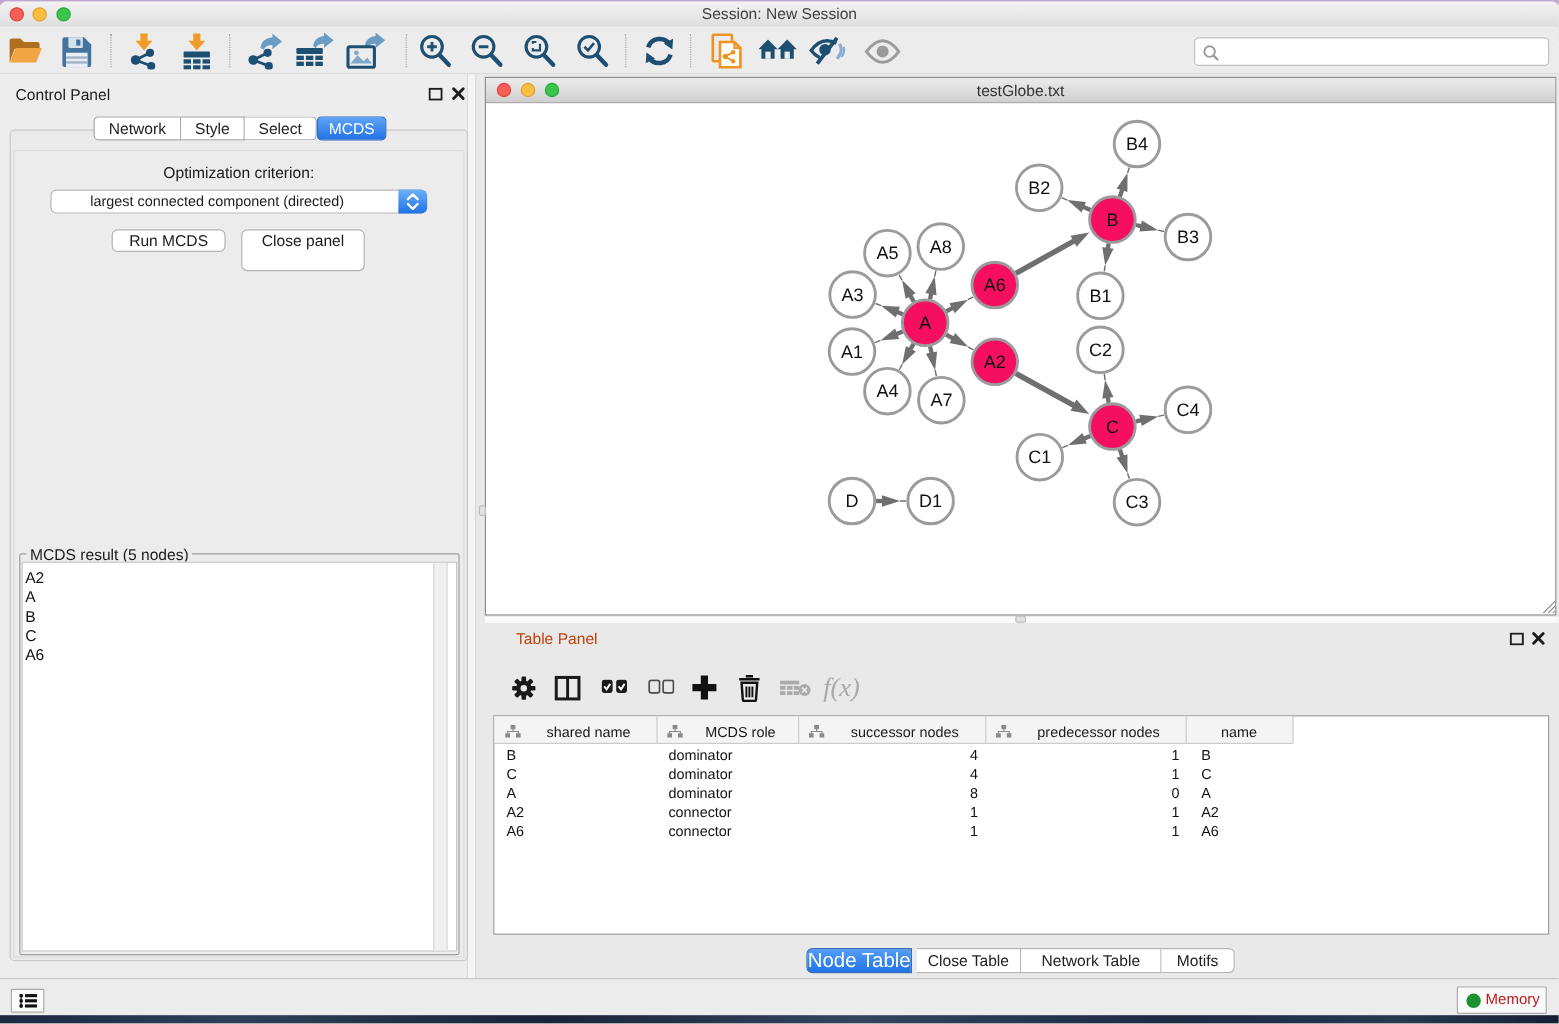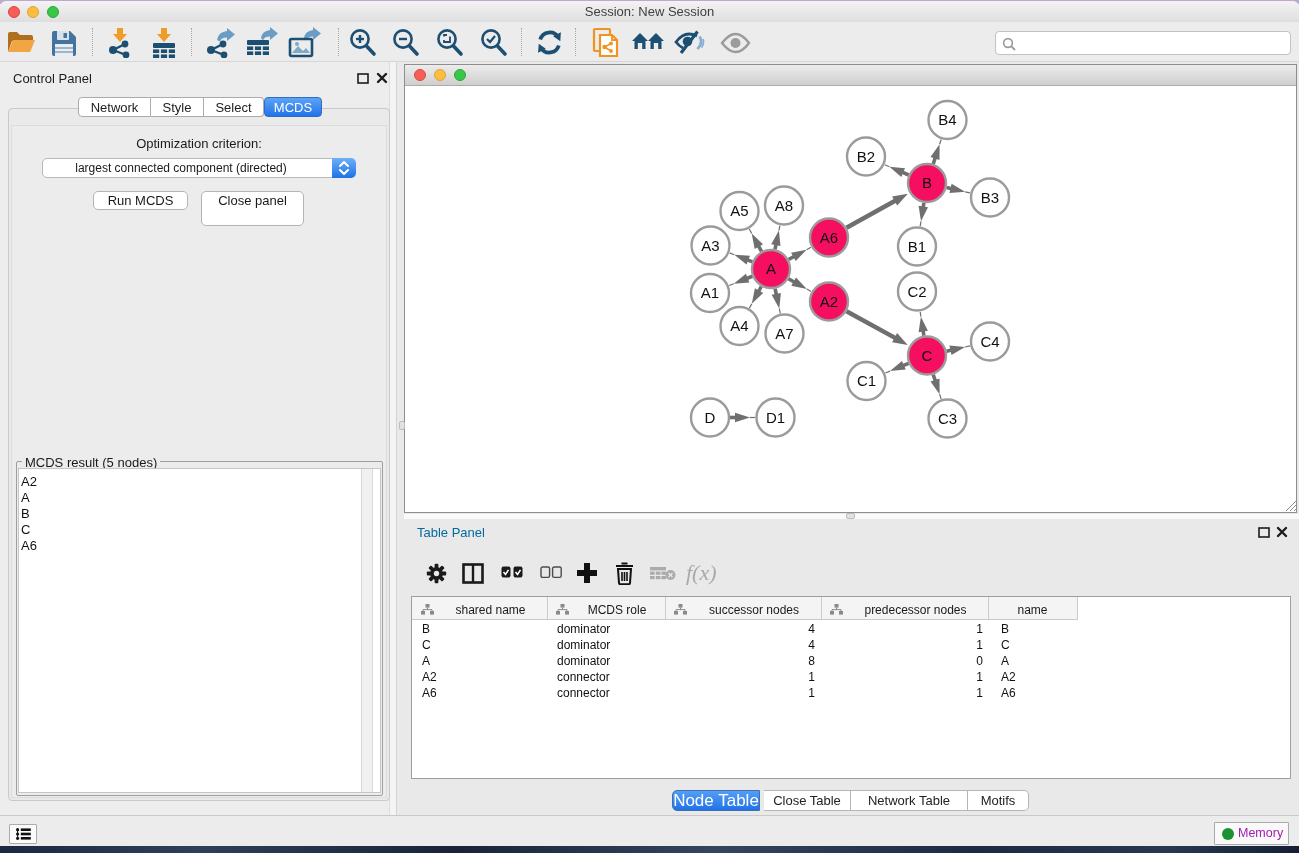--- a/index.html
+++ b/index.html
@@ -175,20 +175,21 @@
   <line x1="9.2" y1="9.2" x2="13" y2="13" stroke="#9a9a9a" stroke-width="1.8"></line>
  </svg>
 </div>
 
 <div class="abs" style="left:397px;top:62px;width:902px;height:753px;background:#e9e9e9"></div>
 <div class="abs" style="left:404px;top:64px;width:893px;height:449px;background:#fff;border:1px solid #8e8e8e"></div>
 <div class="abs" style="left:405px;top:65px;width:891px;height:21px;background:linear-gradient(#ececec,#cfcfcf);border-bottom:1px solid #ababab">
   <div class="tl" style="left:9px;top:4px;background:#f65f57;border:1px solid #e0443e"></div>
   <div class="tl" style="left:29px;top:4px;background:#fbbe3f;border:1px solid #e0a036"></div>
   <div class="tl" style="left:49px;top:4px;background:#3ac54b;border:1px solid #2aa838"></div>
+  <div class="abs" style="left:0;width:891px;top:3px;text-align:center;font-size:13px;color:#333">testGlobe.txt</div>
 </div>
 <svg class="abs" style="left:1284px;top:499px" width="12" height="12" viewBox="0 0 12 12">
  <g stroke="#8a8a8a" stroke-width="1">
       <line x1="2" y1="12" x2="12" y2="2"></line>
       <line x1="6" y1="12" x2="12" y2="6"></line>
       <line x1="10" y1="12" x2="12" y2="10"></line>
     </g>
 </svg>
 <div class="abs" style="left:404px;top:514px;width:895px;height:5px;background:#fafafa"></div>
 
@@ -287,21 +288,21 @@
 <text x="334.5" y="245.0" text-anchor="middle" font-family="Liberation Sans, sans-serif" font-size="15" fill="#111">A4</text>
 <text x="379.5" y="252.5" text-anchor="middle" font-family="Liberation Sans, sans-serif" font-size="15" fill="#111">A7</text>
 <text x="585.0" y="260.5" text-anchor="middle" font-family="Liberation Sans, sans-serif" font-size="15" fill="#111">C4</text>
 <text x="522.0" y="274.5" text-anchor="middle" font-family="Liberation Sans, sans-serif" font-size="15" fill="#111">C</text>
 <text x="461.5" y="300.0" text-anchor="middle" font-family="Liberation Sans, sans-serif" font-size="15" fill="#111">C1</text>
 <text x="542.5" y="337.5" text-anchor="middle" font-family="Liberation Sans, sans-serif" font-size="15" fill="#111">C3</text>
 <text x="305.0" y="336.5" text-anchor="middle" font-family="Liberation Sans, sans-serif" font-size="15" fill="#111">D</text>
 <text x="370.5" y="336.5" text-anchor="middle" font-family="Liberation Sans, sans-serif" font-size="15" fill="#111">D1</text>
 </svg>
 
-<div class="abs" style="left:417px;top:525px;font-size:13px;color:#0369a1">Table Panel</div>
+<div class="abs" style="left:430px;top:525px;font-size:13px;color:#c2410c">Table Panel</div>
 <svg class="abs" style="left:1258px;top:527px" width="12" height="11" viewBox="0 0 12 11">
     <rect x="1" y="1" width="10" height="9" fill="none" stroke="#1c1c1c" stroke-width="1.6"></rect>
   </svg>
 <svg class="abs" style="left:1276px;top:526px" width="12" height="12" viewBox="0 0 12 12">
     <path d="M2 2 L10 10 M10 2 L2 10" stroke="#1c1c1c" stroke-width="2.4" stroke-linecap="round"></path>
   </svg>
 
 <svg class="abs" style="left:426px;top:563px" width="21" height="21" viewBox="0 0 21 21">
  <g fill="#1a1a1a">
   <circle cx="10.5" cy="10.5" r="6.4"></circle>
@@ -484,16 +485,16 @@
         <circle cx="1.6" cy="6" r="1.6"></circle>
         <circle cx="1.6" cy="10.3" r="1.6"></circle>
   <rect x="4.8" y="0.4" width="10" height="2.6"></rect>
         <rect x="4.8" y="4.7" width="10" height="2.6"></rect>
         <rect x="4.8" y="9" width="10" height="2.6"></rect>
       </g>
  </svg>
 </div>
 <div class="abs" style="left:1214px;top:822px;width:75px;height:23px;background:#f9f9f9;border:1px solid #ababab;border-radius:1px">
   <div style="position:absolute;left:7px;top:5px;width:12px;height:12px;border-radius:50%;background:#1b9132"></div>
-  <div style="position:absolute;left:23px;top:3px;font-size:12.5px;color:#a21caf">Memory</div>
+  <div style="position:absolute;left:23px;top:3px;font-size:12.5px;color:#b91c1c">Memory</div>
 </div>
 
 <div class="abs" style="left:0;top:846px;width:1299px;height:7px;background:linear-gradient(90deg,#1a2840,#2e4058 15%,#182338 35%,#34455e 55%,#1c2a42 75%,#27384f 90%,#141f33)"></div>
 
 </body></html>

